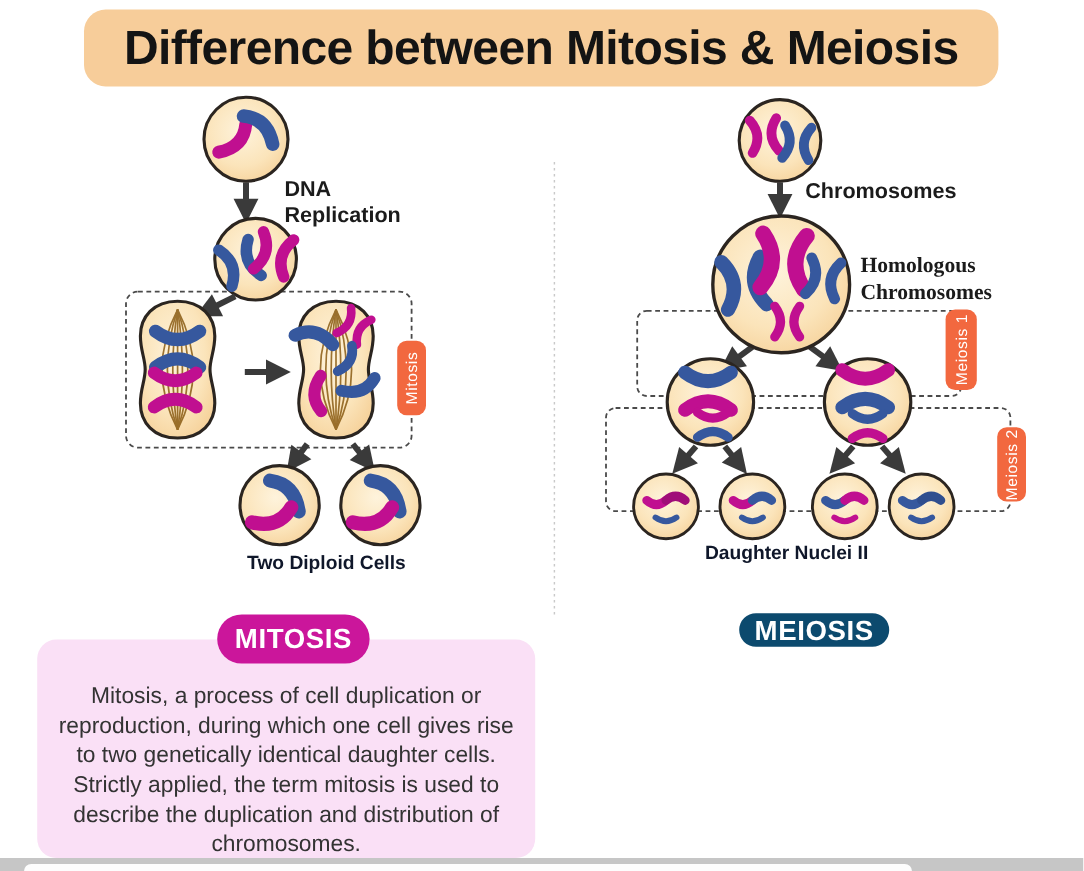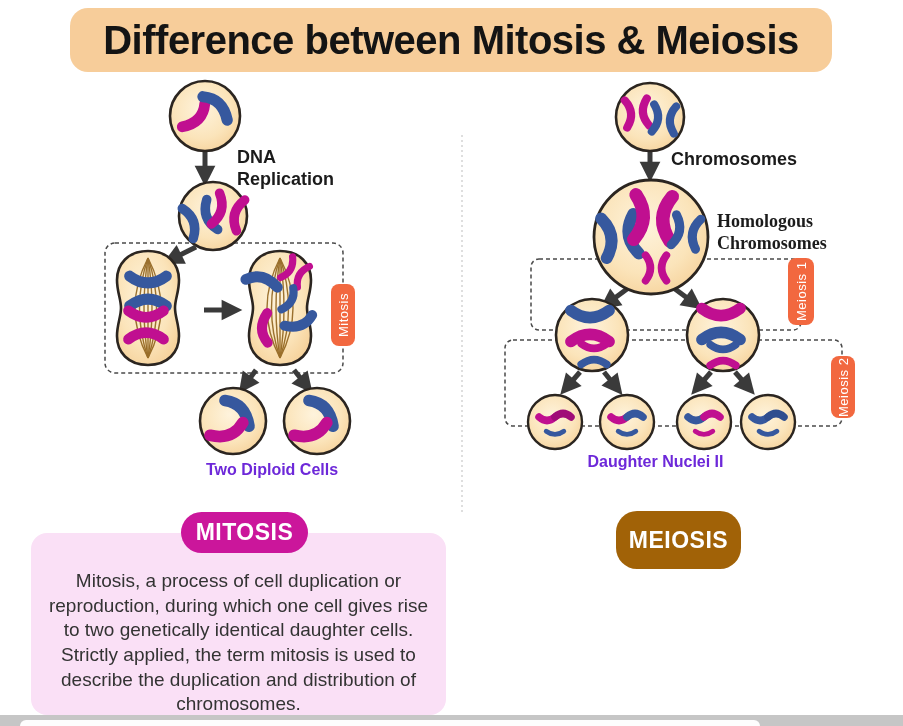--- a/index.html
+++ b/index.html
@@ -15,36 +15,36 @@
     font-size:40px; font-weight:800; color:#141414; letter-spacing:-0.5px;
   }
 
   .diagram-svg { left:0; top:0; width:903px; height:520px; }
 
   .flow-label {
     font-size:18px; font-weight:700; color:#1b1b1b; line-height:1.22;
     white-space:pre-line;
   }
   .center-label {
-    font-size:16px; font-weight:700; color:#6d28d9; text-align:center;
+    font-size:16px; font-weight:700; color:#0f172a; text-align:center;
   }
 
   .vtag {
     background:#F2683F; border-radius:8px; color:#ffffff;
     display:flex; align-items:center; justify-content:center;
     writing-mode:vertical-rl; transform:rotate(180deg);
     font-size:13px; font-weight:400; letter-spacing:0.5px;
   }
 
   .badge {
     border-radius:21px; color:#ffffff; display:flex; align-items:center; justify-content:center;
     font-size:23px; font-weight:800; letter-spacing:0.5px; z-index:3;
   }
   .badge-mitosis { left:181px; top:512px; width:127px; height:41px; background:#CB169B; }
-  .badge-meiosis { left:616px; top:511px; width:125px; height:58px; background:#a16207; }
+  .badge-meiosis { left:616px; top:511px; width:125px; height:28px; background:#0c4a6e; }
 
   .panel {
     border-radius:16px; z-index:2;
     font-size:19px; line-height:1.3; color:#333333; text-align:center;
   }
   .panel-mitosis { left:31px; top:533px; width:415px; height:182px; background:#FAE0F6; padding:36px 10px 0; }
   .panel-meiosis { left:471px; top:530px; width:409px; height:183px; background:#D7DFF8; padding:48px 12px 0; }
 
   .bottom-strip { left:0; top:715px; width:903px; height:11px; background:#C6C6C6; }
   .bottom-card-peek { left:20px; top:720px; width:740px; height:6px; background:#FDFDFD; border-radius:10px 10px 0 0; }

